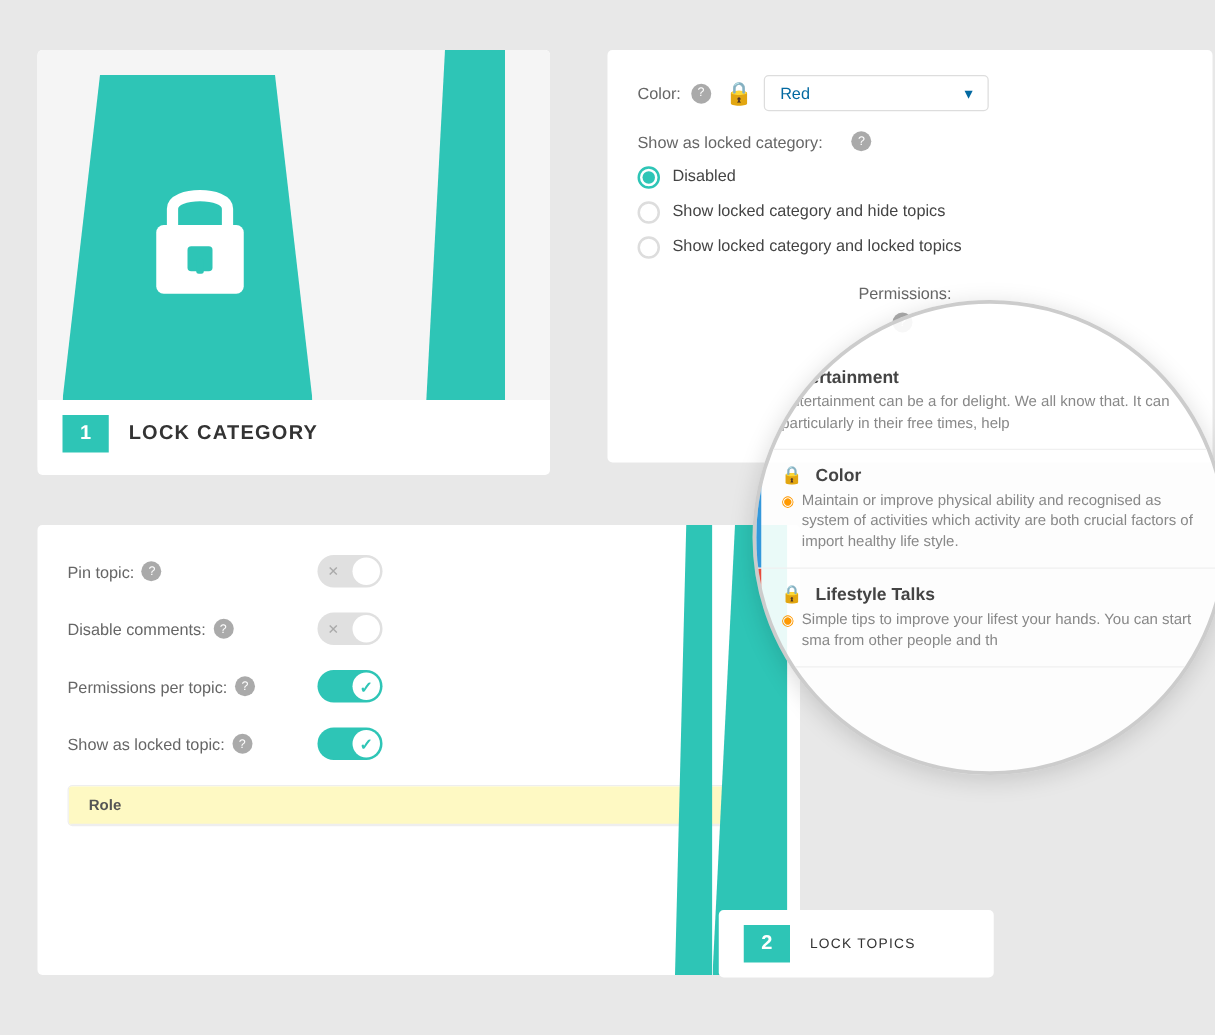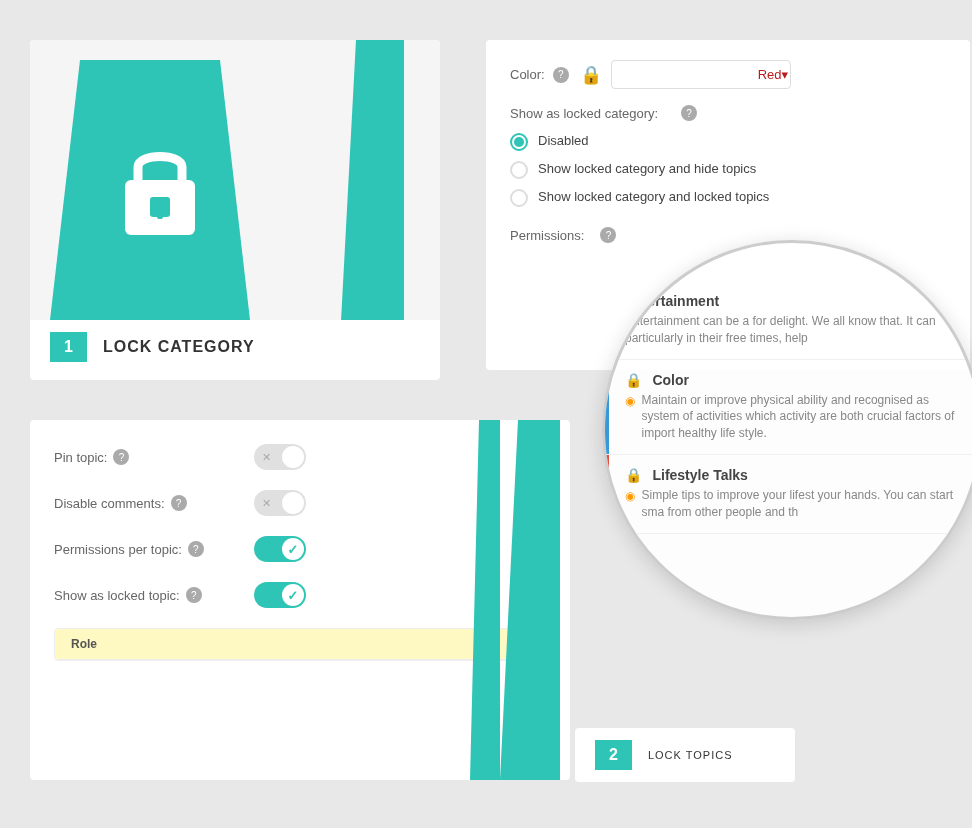--- a/index.html
+++ b/index.html
@@ -141,27 +141,27 @@
 
     .lock-color-icon {
       color: #e74c6e;
       font-size: 18px;
       margin-right: 8px;
     }
 
     .color-dropdown {
       border: 1px solid #ddd;
       border-radius: 4px;
-      padding: 6px 2px;
-      font-size: 13px;
-      color: #b91c1c;
+      padding: 6px 12px;
+      font-size: 13px;
+      color: #0369a1;
       min-width: 180px;
       display: flex;
       align-items: center;
-      justify-content: flex-end;
+      justify-content: space-between;
       cursor: pointer;
     }
 
     .section-label {
       font-size: 13px;
       color: #666;
       margin-bottom: 12px;
       display: flex;
       align-items: center;
       gap: 23px;
@@ -201,28 +201,29 @@
       border-radius: 50%;
       background: #2ec5b6;
     }
 
     .permissions-row {
       display: flex;
       align-items: center;
       gap: 8px;
       font-size: 13px;
       color: #666;
+      flex-direction: column;
     }
 
     
     .bottom-left-panel {
       position: absolute;
       left: 30px;
       top: 420px;
-      width: 540px;
+      width: 610px;
       height: 360px;
       background: white;
       border-radius: 4px;
       overflow: hidden;
     }
 
     .bottom-panel-content {
       padding: 24px 24px 16px;
     }
 

